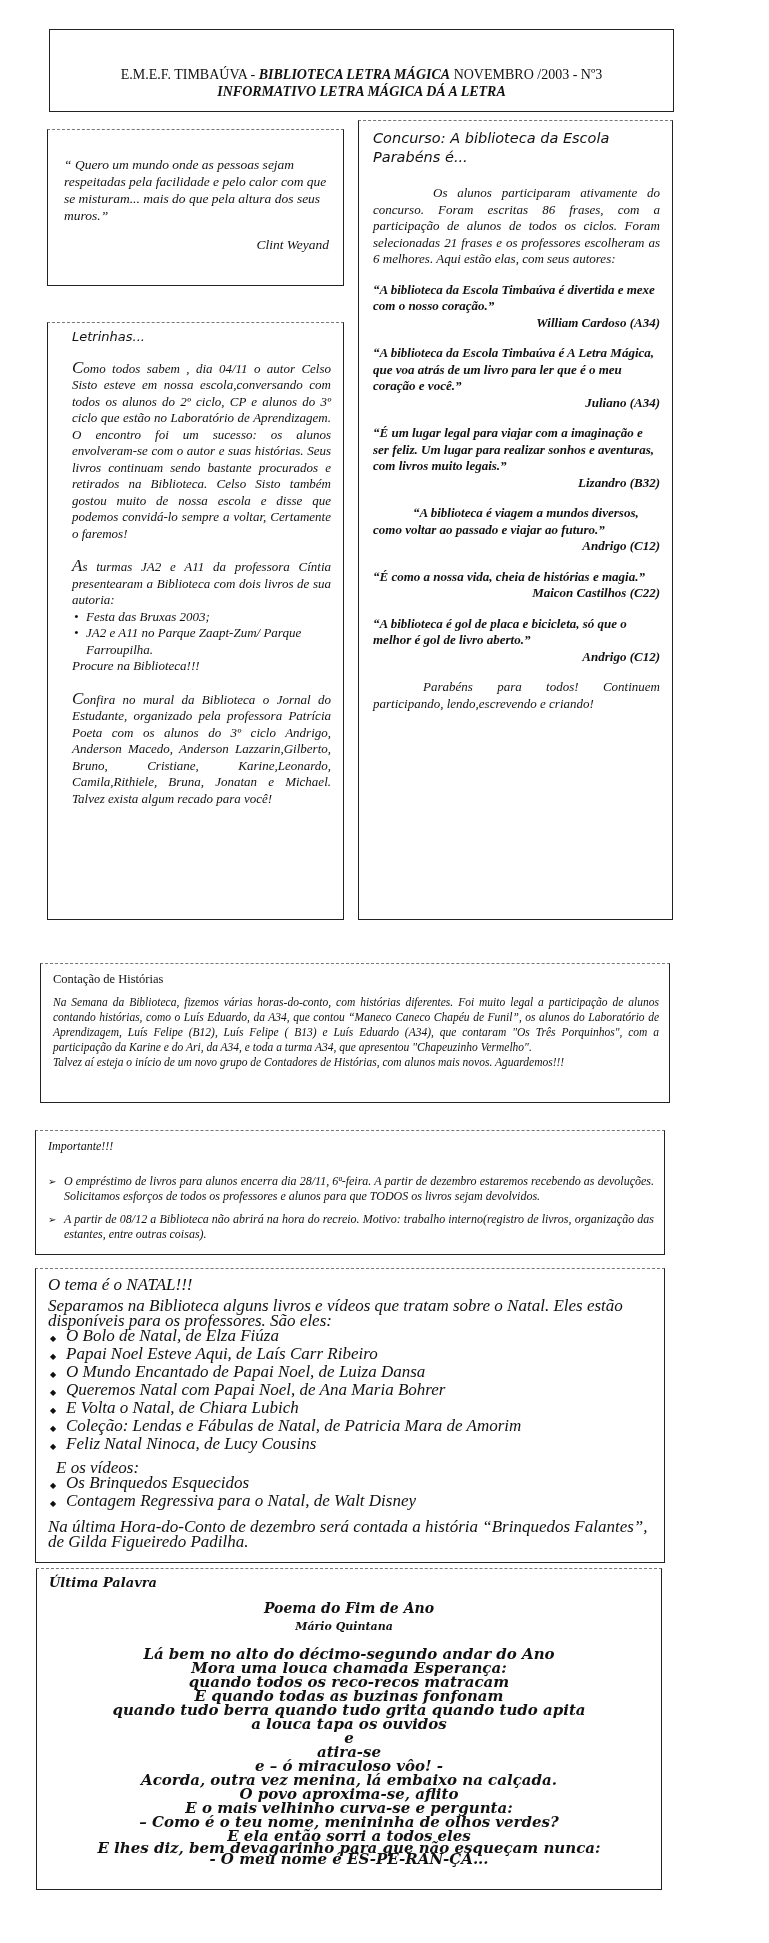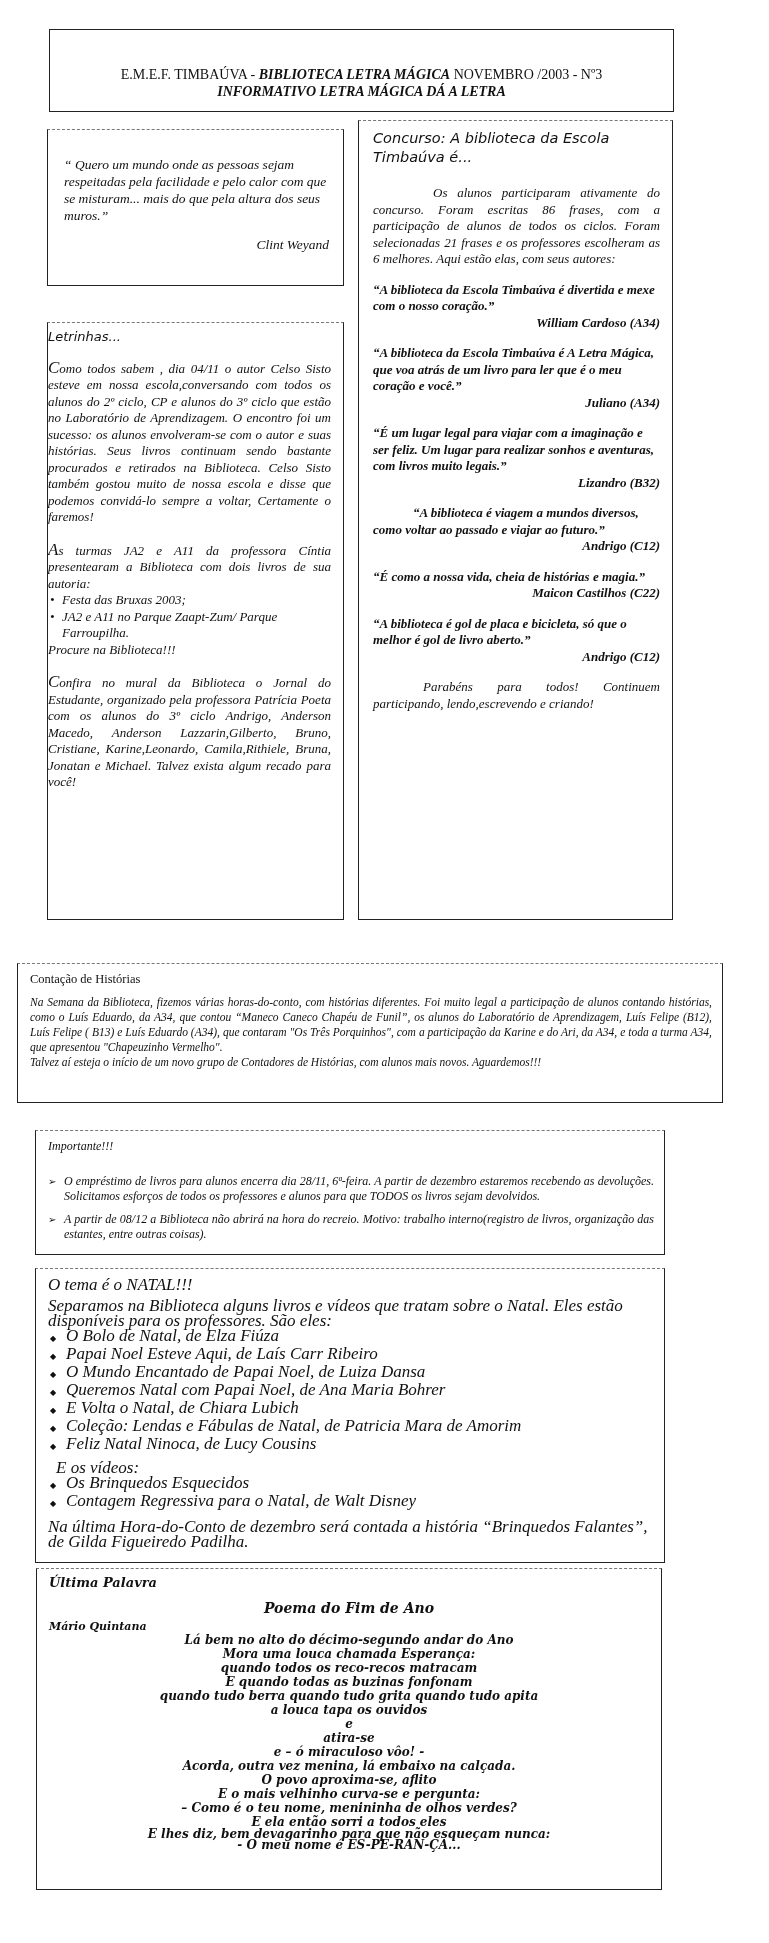--- a/index.html
+++ b/index.html
@@ -3,50 +3,50 @@
 <meta charset="utf-8">
 <style>
   html, body { margin: 0; padding: 0; background: #ffffff; }
   body { width: 769px; height: 1943px; position: relative; overflow: hidden; color: #111; font-family: "DejaVu Serif", serif; }
   .box { position: absolute; border: 1.5px solid #222; box-sizing: border-box; background: #fff; }
   .box.dotted-top { border-top: 1.5px dashed #777; }
   .header { left: 49px; top: 29px; width: 625px; height: 83px; text-align: center; font-family: "Liberation Serif", serif; font-size: 14px; line-height: 17px; padding-top: 36px; }
   .header .bold-it { font-weight: bold; font-style: italic; }
   .quote-box { left: 47px; top: 129px; width: 297px; height: 157px; padding: 26px 14px 8px 16px; font-family: "Liberation Serif", serif; font-style: italic; font-size: 13.5px; line-height: 17px; }
   .quote-box .author { text-align: right; margin-top: 12px; }
-  .letrinhas { left: 47px; top: 322px; width: 297px; height: 598px; padding: 6px 12px 0 0; font-family: "Liberation Serif", serif; font-style: italic; font-size: 13px; line-height: 16.5px; }
+  .letrinhas { left: 47px; top: 322px; width: 297px; height: 598px; padding: 6px 12px 0 24px; font-family: "Liberation Serif", serif; font-style: italic; font-size: 13px; line-height: 16.5px; }
   .section-title-sans { font-family: "DejaVu Sans", sans-serif; font-style: italic; font-size: 13px; margin-bottom: 14px; }
   .letrinhas p { margin: 0 0 16px 0; text-align: justify; }
   .letrinhas .dropcap { font-size: 17px; }
   .letrinhas ul { margin: 0; padding-left: 14px; list-style: none; }
   .letrinhas li::before { content: "•"; margin-left: -12px; width: 12px; display: inline-block; }
   .concurso { left: 358px; top: 120px; width: 315px; height: 800px; padding: 8px 12px 0 14px; font-family: "Liberation Serif", serif; font-style: italic; font-size: 13px; line-height: 16.5px; }
   .concurso .title { font-family: "DejaVu Sans", sans-serif; font-style: italic; font-size: 14.5px; line-height: 19px; margin-bottom: 18px; }
   .concurso p { margin: 0 0 14px 0; text-align: justify; }
   .concurso .intro { text-indent: 60px; }
   .concurso .entry { margin-bottom: 14px; font-weight: bold; }
   .concurso .entry .author { text-align: right; }
   .concurso .closing { text-indent: 50px; font-weight: normal; }
-  .contacao { left: 17px; top: 963px; width: 706px; height: 140px; padding: 8px 10px 0 12px; font-family: "Liberation Serif", serif; font-size: 11.5px; line-height: 15px; }
+  .contacao { left: 40px; top: 963px; width: 630px; height: 140px; padding: 8px 10px 0 12px; font-family: "Liberation Serif", serif; font-size: 11.5px; line-height: 15px; }
   .contacao .title { font-size: 12.5px; margin-bottom: 8px; }
   .contacao p { margin: 0; text-align: justify; font-style: italic; }
   .importante { left: 35px; top: 1130px; width: 630px; height: 125px; padding: 8px 10px 0 12px; font-family: "Liberation Serif", serif; font-style: italic; font-size: 12px; line-height: 15px; }
   .importante .title { margin-bottom: 20px; }
   .importante ul { margin: 0; padding-left: 16px; list-style: none; }
   .importante li { margin-bottom: 8px; text-align: justify; }
   .importante li::before { content: "➢"; margin-left: -16px; width: 16px; display: inline-block; font-style: normal; font-size: 10px; }
   .natal { left: 35px; top: 1268px; width: 630px; height: 295px; padding: 8px 10px 0 12px; font-family: "Liberation Serif", serif; font-style: italic; font-size: 17px; line-height: 15px; }
   .natal p { margin: 0 0 6px 0; }
   .natal ul { margin: 0 0 4px 0; padding-left: 18px; list-style: none; }
   .natal li::before { content: "◆"; margin-left: -16px; width: 16px; display: inline-block; font-style: normal; font-size: 8px; }
   .ultima { left: 36px; top: 1568px; width: 626px; height: 322px; padding: 6px 12px 0 12px; font-family: "DejaVu Serif", serif; font-style: italic; }
   .ultima .title { font-size: 13px; font-weight: bold; }
   .ultima .poem-title { text-align: center; font-size: 14px; font-weight: bold; margin-top: 10px; }
-  .ultima .poet { text-align: left; font-size: 11px; font-weight: bold; padding-right: 10px; margin-top: 4px; }
-  .ultima .verses { text-align: center; font-size: 12px; line-height: 14px; font-weight: bold; }
+  .ultima .poet { text-align: center; font-size: 11px; font-weight: bold; padding-right: 10px; margin-top: 4px; }
+  .ultima .verses { text-align: center; margin-top: 14px; font-size: 15px; line-height: 14px; font-weight: bold; }
 </style>
 </head>
 <body>
 
 <div class="box header">
   <div>
     <span>E.M.E.F. TIMBAÚVA</span><span> - </span><span class="bold-it">BIBLIOTECA LETRA MÁGICA</span><span> NOVEMBRO /2003 - Nº3</span>
   </div>
   <div class="bold-it">INFORMATIVO LETRA MÁGICA DÁ A LETRA</div>
 </div>
@@ -62,21 +62,21 @@
   <p style="margin-bottom:0"><span class="dropcap">A</span><span>s turmas JA2 e A11 da professora Cíntia presentearam a Biblioteca com dois livros de sua autoria:</span></p>
   <ul>
     <li>Festa das Bruxas 2003;</li>
     <li>JA2 e A11 no Parque Zaapt-Zum/ Parque Farroupilha.</li>
   </ul>
   <p>Procure na Biblioteca!!!</p>
   <p><span class="dropcap">C</span><span>onfira no mural da Biblioteca o Jornal do Estudante, organizado pela professora Patrícia Poeta com os alunos do 3º ciclo Andrigo, Anderson Macedo, Anderson Lazzarin,Gilberto, Bruno, Cristiane, Karine,Leonardo, Camila,Rithiele, Bruna, Jonatan e Michael. Talvez exista algum recado para você!</span></p>
 </div>
 
 <div class="box dotted-top concurso">
-  <div class="title">Concurso: A biblioteca da Escola Timbaúva é...</div>
+  <div class="title">Concurso: A biblioteca da Escola Parabéns é...</div>
   <p class="intro">Os alunos participaram ativamente do concurso. Foram escritas 86 frases, com a participação de alunos de todos os ciclos. Foram selecionadas 21 frases e os professores escolheram as 6 melhores. Aqui estão elas, com seus autores:</p>
   <div class="entry">
     <div>“A biblioteca da Escola Timbaúva é divertida e mexe com o nosso coração.”</div>
     <div class="author">William Cardoso (A34)</div>
   </div>
   <div class="entry">
     <div>“A biblioteca da Escola Timbaúva é A Letra Mágica, que voa atrás de um livro para ler que é o meu coração e você.”</div>
     <div class="author">Juliano (A34)</div>
   </div>
   <div class="entry">

